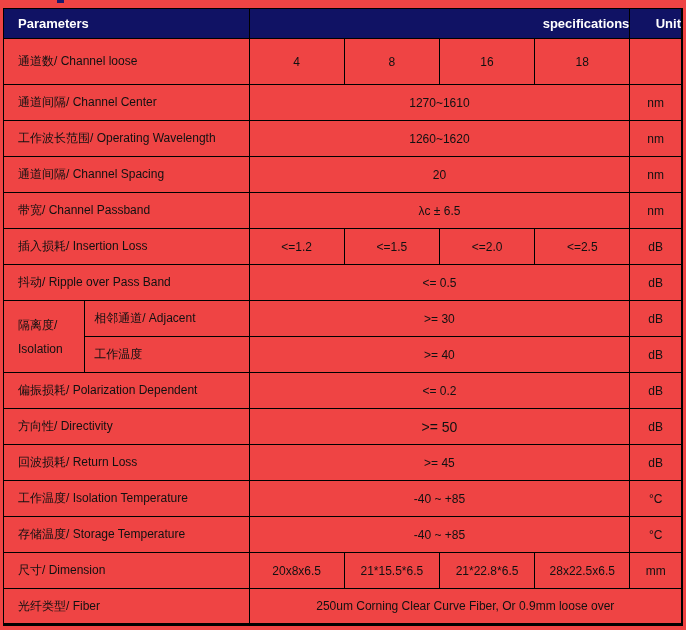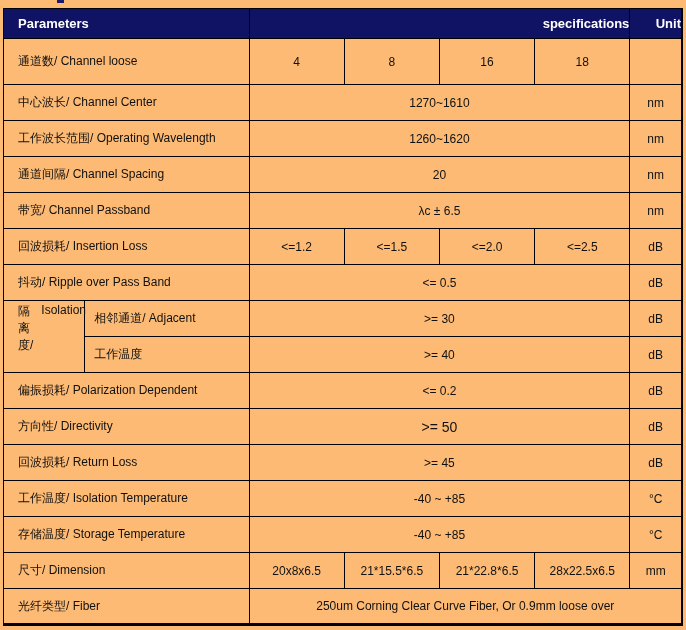--- a/index.html
+++ b/index.html
@@ -3,21 +3,21 @@
 <meta charset="utf-8">
 <style>
   :root{
     --header-bg:#101264;
     --header-text:#ffffff;
     --border:#000000;
     --body-text:#111111;
   }
   html,body{margin:0;padding:0;background:#ffffff;}
   body{font-family:"Liberation Sans","DejaVu Sans",sans-serif;color:var(--body-text);}
-  .page{position:relative;width:686px;height:630px;background:#fdba74;overflow:hidden;}
+  .page{position:relative;width:686px;height:630px;background:#ef4444;overflow:hidden;}
   .artifact{position:absolute;left:57px;top:0;width:7px;height:3px;background:#1a1a6e;}
   table.spec{
     position:absolute;left:3px;top:8px;
     width:680px;table-layout:fixed;border-collapse:collapse;
     border:1px solid var(--border);
     border-right:2px solid var(--border);
     border-bottom:3px solid var(--border);
   }
   col.c-lab-a{width:81px;}
   col.c-lab-b{width:164px;}
@@ -28,21 +28,21 @@
   thead th{background:var(--header-bg);color:var(--header-text);font-weight:bold;font-size:13px;}
   th.hdr-params{text-align:left;padding-left:14px;}
   th.hdr-spec,th.hdr-unit{text-align:right;}
   tbody tr{height:36px;}
   tbody tr.tall{height:46px;}
   td.label-cell{text-align:left;padding-left:14px;white-space:nowrap;overflow:hidden;}
   td.sub-label{text-align:left;padding-left:9px;white-space:nowrap;overflow:hidden;}
   td.val,td.unit{text-align:center;}
   td.val.big{font-size:14px;text-align:center;}
   td.iso-head{vertical-align:middle;}
-  .iso-wrap{display:flex;flex-direction:row;justify-content:space-between;height:68px;padding-left:14px;gap:8px;}
+  .iso-wrap{display:flex;flex-direction:column;justify-content:center;height:68px;padding-left:14px;gap:8px;}
 </style>
 </head>
 <body>
 
 <div class="page">
   <div class="artifact"></div>
 
   <table class="spec">
     <colgroup>
       <col class="c-lab-a">
@@ -63,41 +63,41 @@
     <tbody>
       <tr class="tall">
         <td class="label-cell" colspan="2">通道数/ Channel loose</td>
         <td class="val">4</td>
         <td class="val">8</td>
         <td class="val">16</td>
         <td class="val">18</td>
         <td class="unit"></td>
       </tr>
       <tr>
-        <td class="label-cell" colspan="2">中心波长/ Channel Center</td>
+        <td class="label-cell" colspan="2">通道间隔/ Channel Center</td>
         <td class="val" colspan="4">1270~1610</td>
         <td class="unit">nm</td>
       </tr>
       <tr>
         <td class="label-cell" colspan="2">工作波长范围/ Operating Wavelength</td>
         <td class="val" colspan="4">1260~1620</td>
         <td class="unit">nm</td>
       </tr>
       <tr>
         <td class="label-cell" colspan="2">通道间隔/ Channel Spacing</td>
         <td class="val" colspan="4">20</td>
         <td class="unit">nm</td>
       </tr>
       <tr>
         <td class="label-cell" colspan="2">带宽/ Channel Passband</td>
         <td class="val" colspan="4">λc ± 6.5</td>
         <td class="unit">nm</td>
       </tr>
       <tr>
-        <td class="label-cell" colspan="2">回波损耗/ Insertion Loss</td>
+        <td class="label-cell" colspan="2">插入损耗/ Insertion Loss</td>
         <td class="val">&lt;=1.2</td>
         <td class="val">&lt;=1.5</td>
         <td class="val">&lt;=2.0</td>
         <td class="val">&lt;=2.5</td>
         <td class="unit">dB</td>
       </tr>
       <tr>
         <td class="label-cell" colspan="2">抖动/ Ripple over Pass Band</td>
         <td class="val" colspan="4">&lt;= 0.5</td>
         <td class="unit">dB</td>

